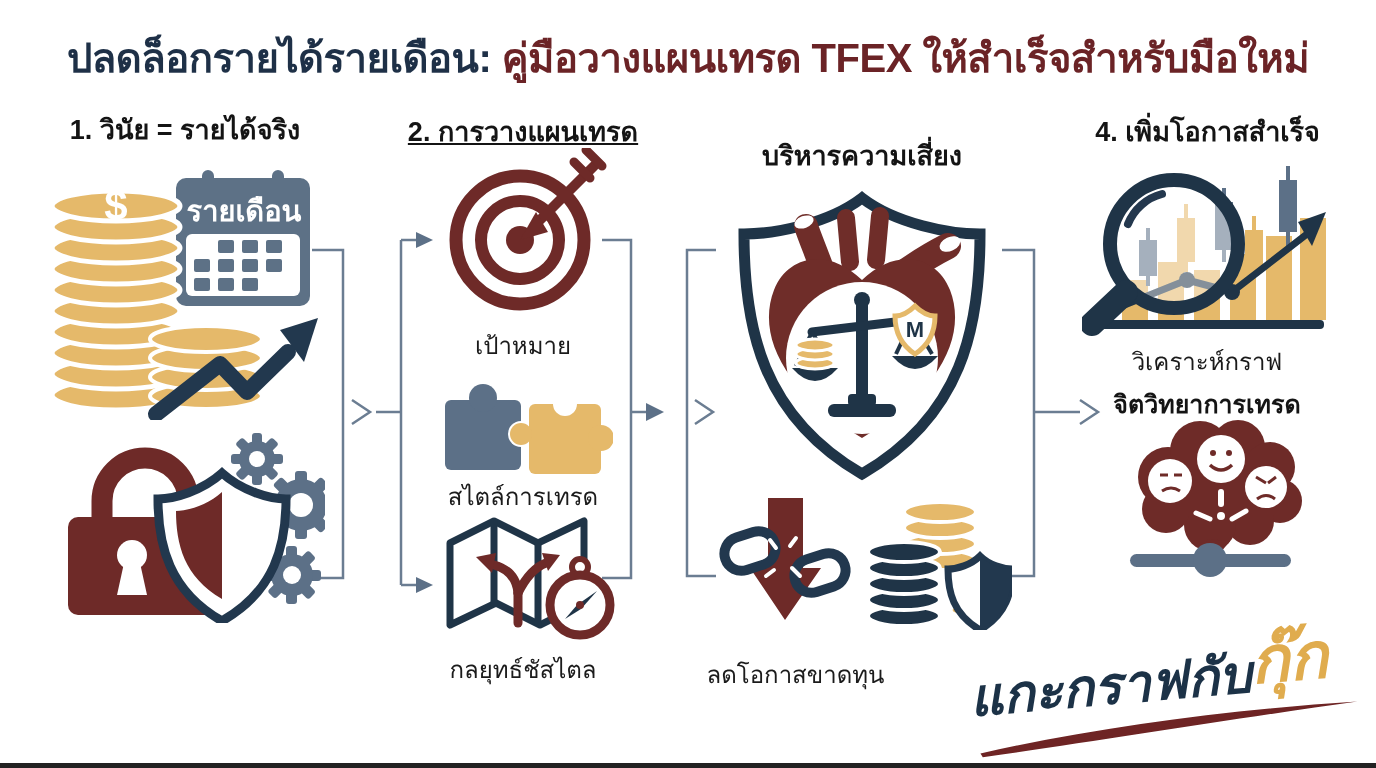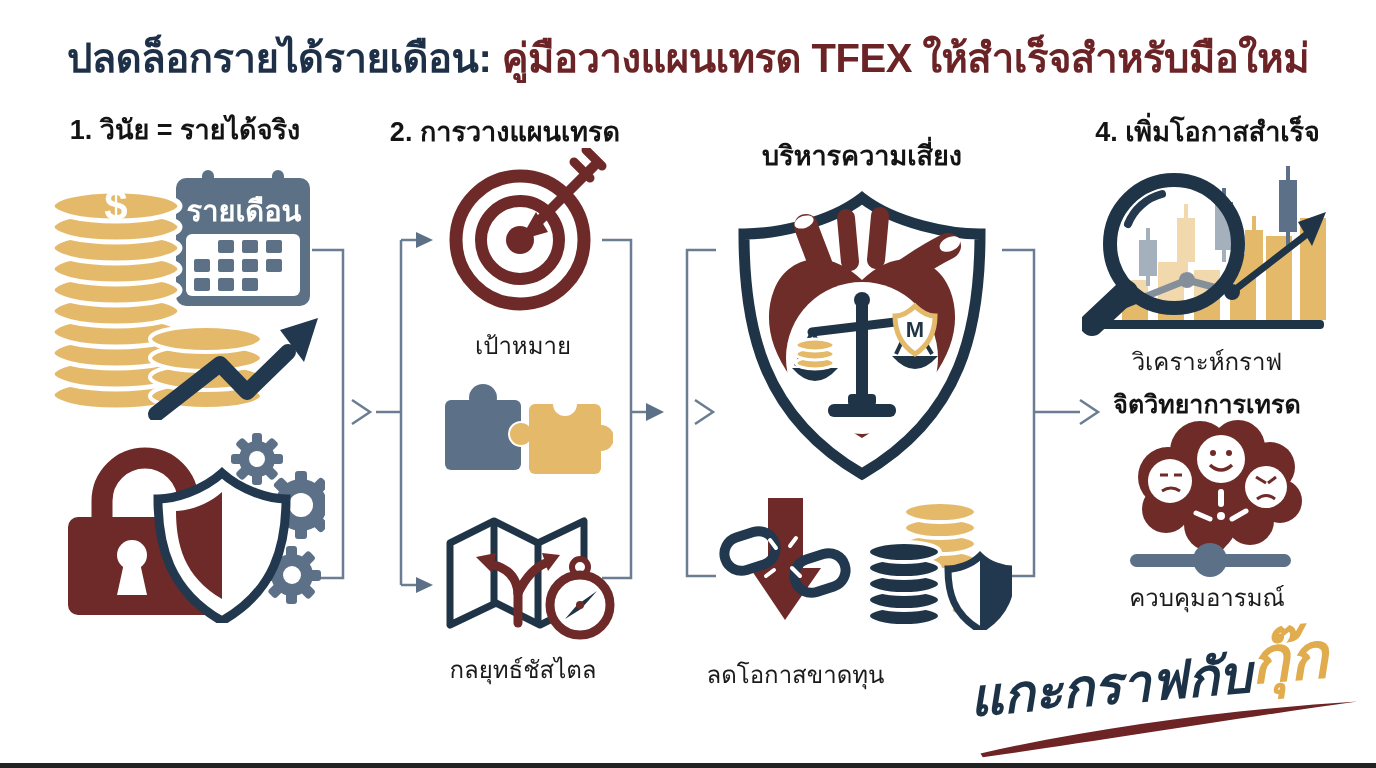--- a/index.html
+++ b/index.html
@@ -50,21 +50,21 @@
       <polygon points="646,403 664,412 646,421"></polygon>
     </g>
   </svg>
 
   <div class="abs title" style="left:0;top:26px;">
     <span class="t1">ปลดล็อกรายได้รายเดือน:</span>
     <span class="t2">คู่มือวางแผนเทรด TFEX ให้สำเร็จสำหรับมือใหม่</span>
   </div>
 
   <div class="abs colhead" style="left:30px;top:108px;width:310px;">1. วินัย = รายได้จริง</div>
-  <div class="abs colhead" style="left:380px;top:110px;width:250px;">2. การวางแผนเทรด</div>
+  <div class="abs colhead" style="left:398px;top:110px;width:250px;text-decoration:underline;">2. การวางแผนเทรด</div>
   <div class="abs colhead" style="left:712px;top:134px;width:300px;">บริหารความเสี่ยง</div>
   <div class="abs colhead" style="left:1075px;top:110px;width:265px;">4. เพิ่มโอกาสสำเร็จ</div>
 
   <svg class="abs" style="left:48px;top:168px;" width="270" height="252" viewBox="0 0 270 252">
     <g>
       <rect x="152" y="0" width="16" height="34" rx="8" fill="#5d7186" stroke="#fff" stroke-width="4"></rect>
       <rect x="222" y="0" width="16" height="34" rx="8" fill="#5d7186" stroke="#fff" stroke-width="4"></rect>
       <rect x="128" y="10" width="134" height="128" rx="10" fill="#5d7186"></rect>
       <text x="196" y="53" font-size="29" font-weight="bold" fill="#ffffff" text-anchor="middle">รายเดือน</text>
       <rect x="138" y="66" width="114" height="62" rx="6" fill="#ffffff"></rect>
@@ -160,20 +160,21 @@
 
   <svg class="abs" style="left:433px;top:372px;" width="180" height="108" viewBox="0 0 180 108">
     <rect x="12" y="28" width="76" height="70" rx="6" fill="#5c7087"></rect>
     <circle cx="50" cy="26" r="14" fill="#5c7087"></circle>
     <circle cx="88" cy="62" r="13" fill="#ffffff"></circle>
     <rect x="96" y="32" width="72" height="70" rx="6" fill="#e5b96a"></rect>
     <circle cx="88" cy="62" r="11" fill="#e5b96a"></circle>
     <circle cx="132" cy="32" r="12" fill="#ffffff"></circle>
     <circle cx="168" cy="66" r="13" fill="#e5b96a"></circle>
   </svg>
+  <div class="abs lbl" style="left:423px;top:477px;width:200px;">สไตล์การเทรด</div>
 
   <svg class="abs" style="left:438px;top:505px;" width="185" height="145" viewBox="0 0 185 145">
     <path d="M12 38 L56 16 L100 38 L146 16 L146 98 L102 120 L58 98 L12 120 Z" fill="#ffffff" stroke="#1f3447" stroke-width="7" stroke-linejoin="round"></path>
     <path d="M56 16 V98 M100 38 V120" fill="none" stroke="#1f3447" stroke-width="7"></path>
     <g stroke="#6e2a28" fill="none" stroke-width="9" stroke-linecap="round">
       <path d="M80 118 V88"></path>
       <path d="M80 88 Q78 66 56 60"></path>
       <path d="M80 88 Q92 64 108 58"></path>
       <polygon points="38,52 58,48 54,68" fill="#6e2a28" stroke="none"></polygon>
       <polygon points="122,50 104,48 110,66" fill="#6e2a28" stroke="none"></polygon>
@@ -343,21 +344,20 @@
       <line x1="128" y1="96" x2="114" y2="104" stroke="#ffffff" stroke-width="5" stroke-linecap="round"></line>
       <rect x="100" y="74" width="6" height="18" rx="3" fill="#ffffff"></rect>
       <circle cx="103" cy="101" r="4" fill="#ffffff"></circle>
     </g>
   </svg>
 
   <svg class="abs" style="left:1128px;top:540px;" width="165" height="40" viewBox="0 0 165 40">
     <rect x="2" y="14" width="161" height="13" rx="6.5" fill="#5c7087"></rect>
     <circle cx="82" cy="20" r="17" fill="#5c7087"></circle>
   </svg>
-  <div class="abs lbl" style="left:1107px;top:578px;width:200px;">ควบคุมอารมณ์</div>
 
   <div class="abs sig" style="left:975px;top:642px;width:400px;">
     <span class="s1">แกะกราฟกับ</span><span class="s2">กุ๊ก</span>
     <svg width="390" height="30" viewBox="0 0 390 30" style="margin-top:-14px;">
       <path d="M6 24 C 120 8 260 2 386 5 C 270 11 120 22 8 28 Z" fill="#6e2424"></path>
     </svg>
   </div>
 
   <div class="abs bottomstrip"></div>
 </div>

